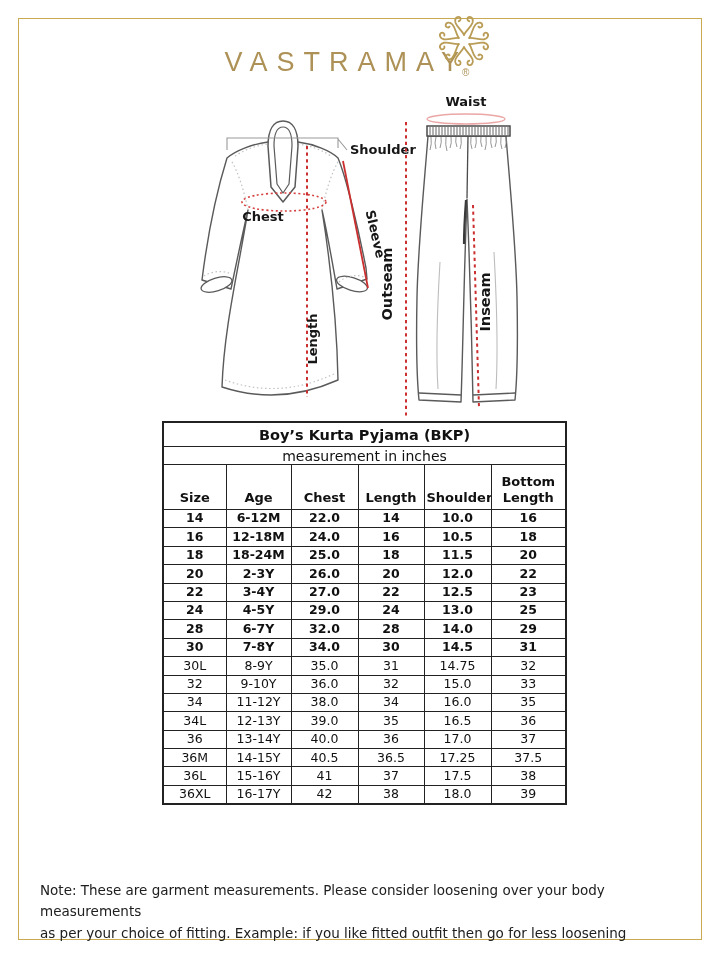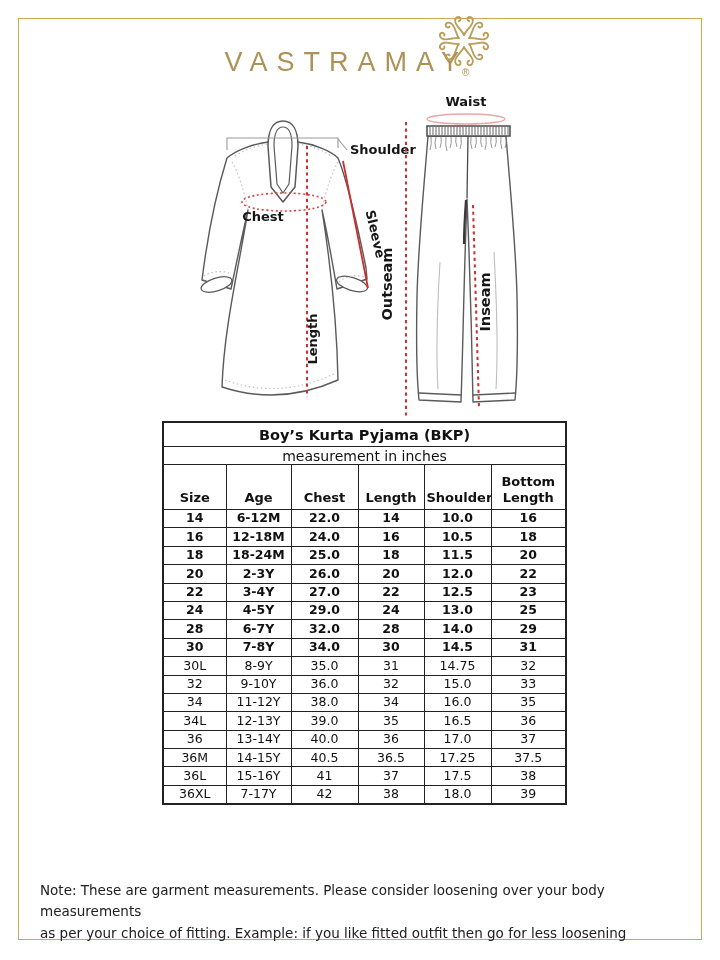--- a/index.html
+++ b/index.html
@@ -282,21 +282,21 @@
       <tr>
         <td>36L</td>
         <td>15-16Y</td>
         <td>41</td>
         <td>37</td>
         <td>17.5</td>
         <td>38</td>
       </tr>
       <tr>
         <td>36XL</td>
-        <td>7-17Y</td>
+        <td>16-17Y</td>
         <td>42</td>
         <td>38</td>
         <td>18.0</td>
         <td>39</td>
       </tr>
     </tbody>
 </table>
 
 <p class="note">
   <span>Note: These are garment measurements. Please consider loosening over your body measurements</span><br>

